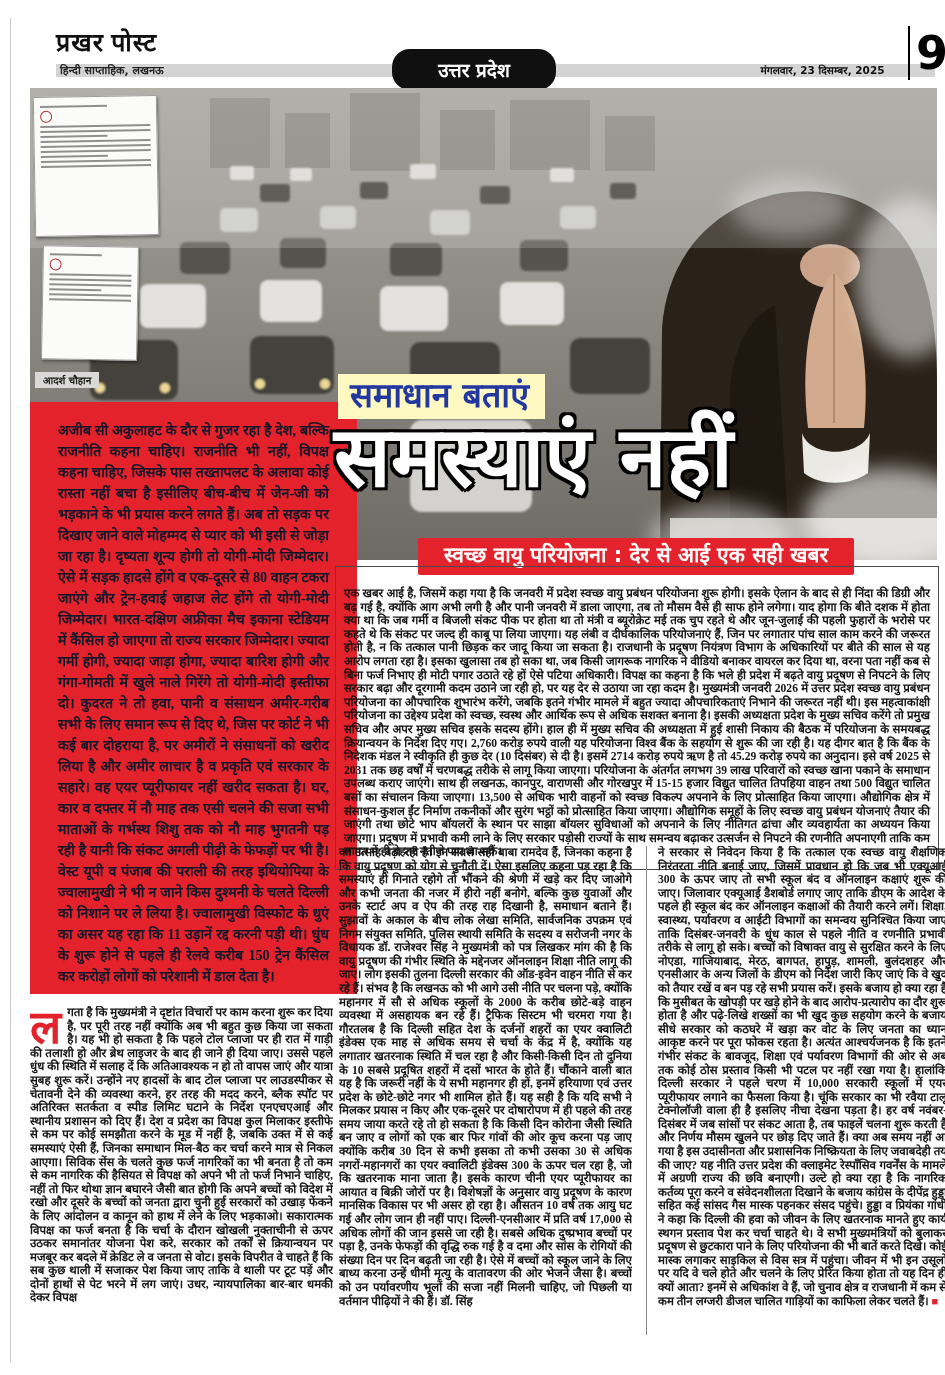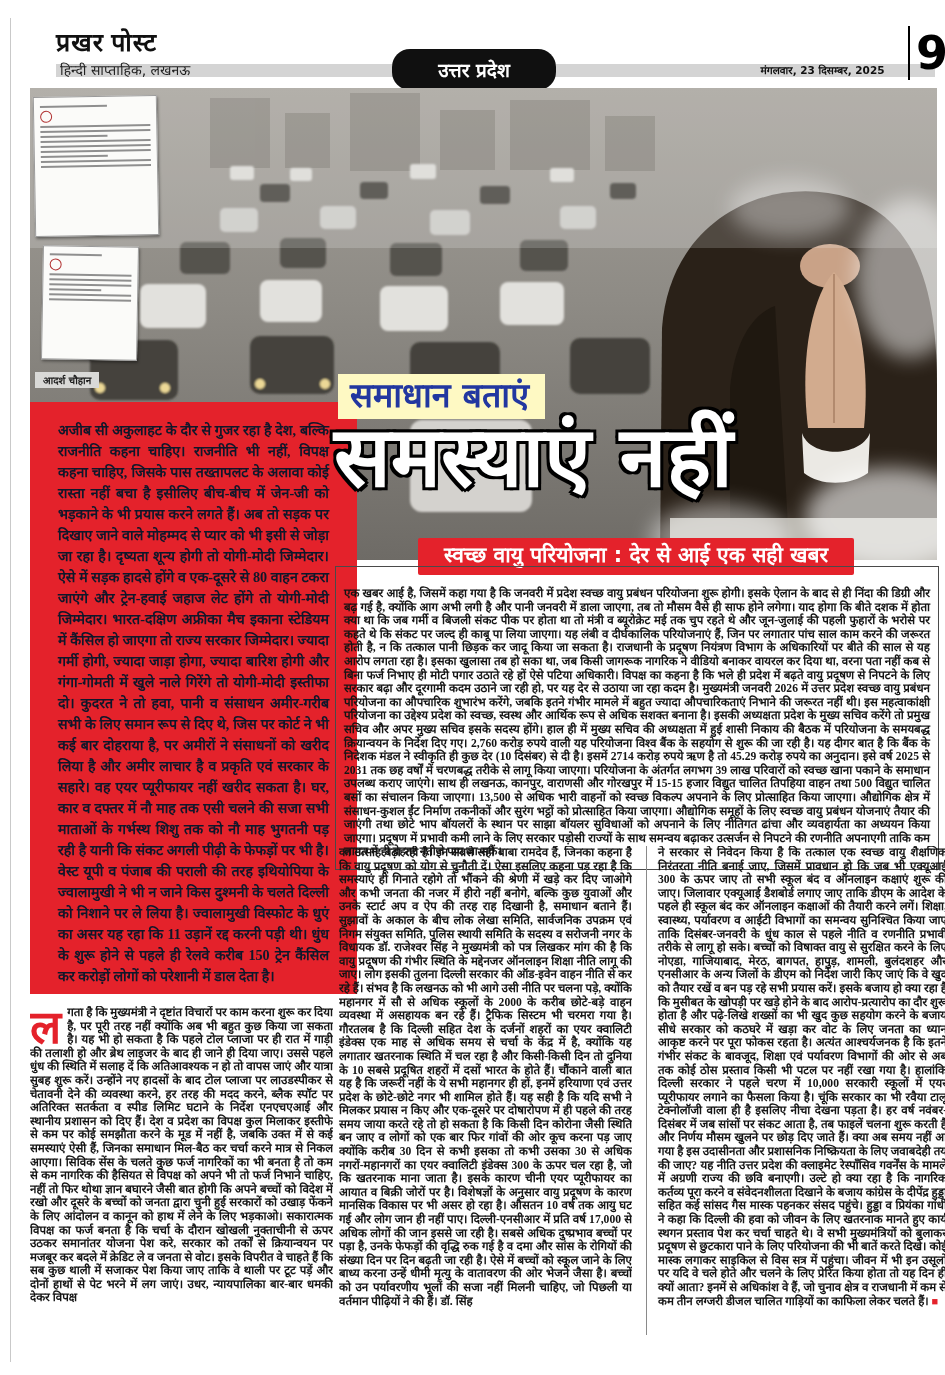--- a/index.html
+++ b/index.html
@@ -5,21 +5,21 @@
   html,body{margin:0;padding:0;background:#e9e9e9;}
   #page{position:relative;width:945px;height:1375px;background:#ffffff;margin:0 auto;
         font-family:"Liberation Serif",serif;overflow:hidden;}
   .abs{position:absolute;}
 
   
   #left-rule{left:10px;top:18px;width:1px;height:1344px;background:#c9c9c9;}
   #masthead{left:56px;top:24px;font-family:Liberation Serif, serif;font-weight:bold;
             font-size:25px;color:#101010;letter-spacing:1px;}
   #header-strip{left:56px;top:64px;width:879px;height:13px;background:#d4d4d4;}
-  #tagline{left:60px;top:64px;font-size:14px;font-weight:normal;color:#222;
+  #tagline{left:60px;top:64px;font-size:11px;font-weight:bold;color:#222;
            font-family:"DejaVu Sans",sans-serif;line-height:13px;}
   #region-pill{left:392px;top:49px;width:164px;height:41px;background:#101010;
                border-radius:18px;color:#fff;display:flex;align-items:center;justify-content:center;
                font-family:"DejaVu Sans",sans-serif;font-weight:bold;font-size:19px;}
   #issue-date{left:740px;top:63px;width:165px;text-align:center;font-size:10.5px;font-weight:bold;
               color:#101010;font-family:"DejaVu Sans",sans-serif;line-height:14px;}
   #page-number{left:908px;top:26px;font-family:"DejaVu Sans",sans-serif;font-weight:bold;
                font-size:46px;color:#000;line-height:54px;padding-left:6px;border-left:2px solid #000;}
 
   

